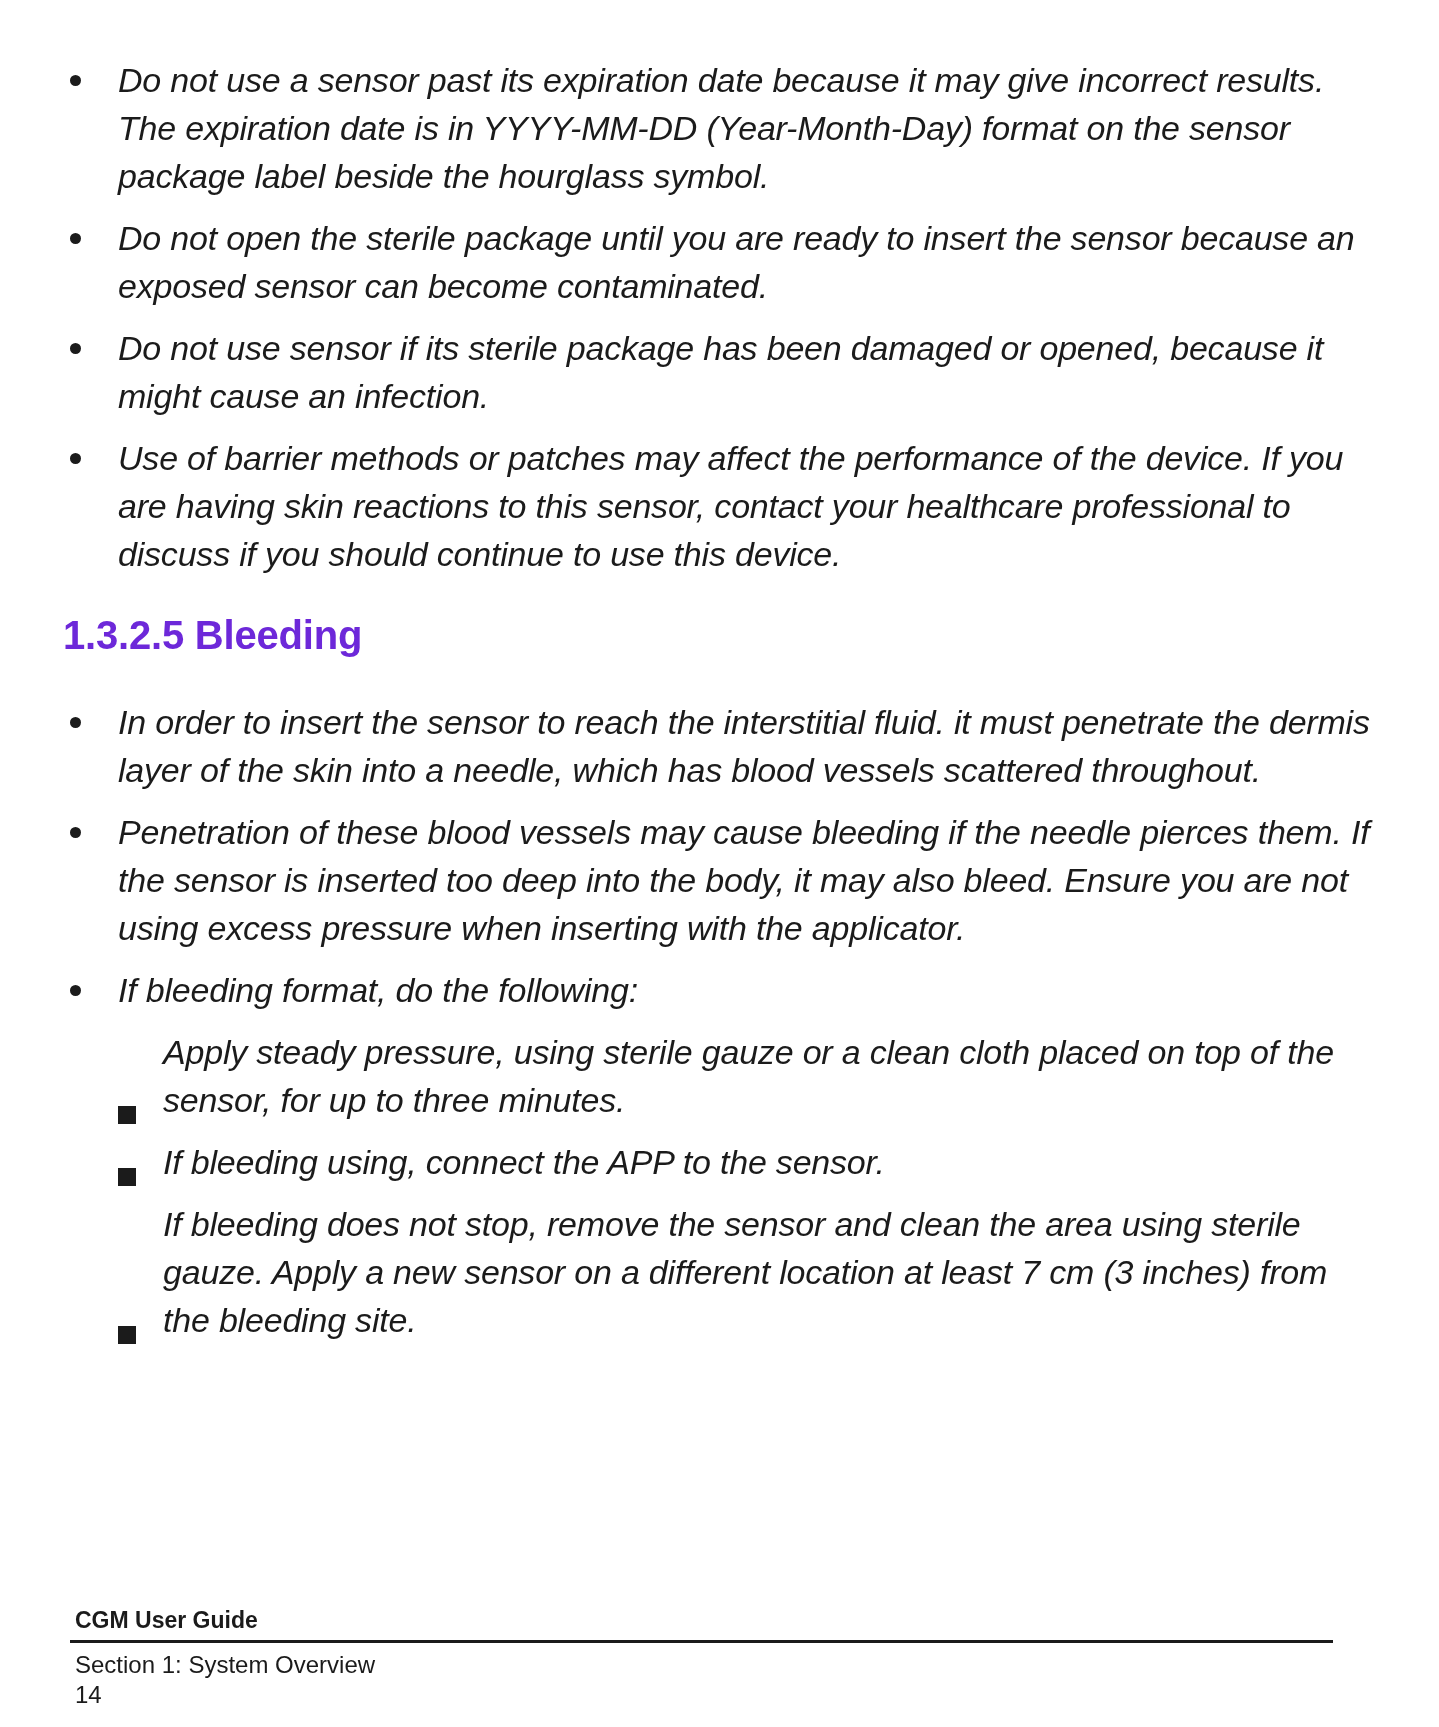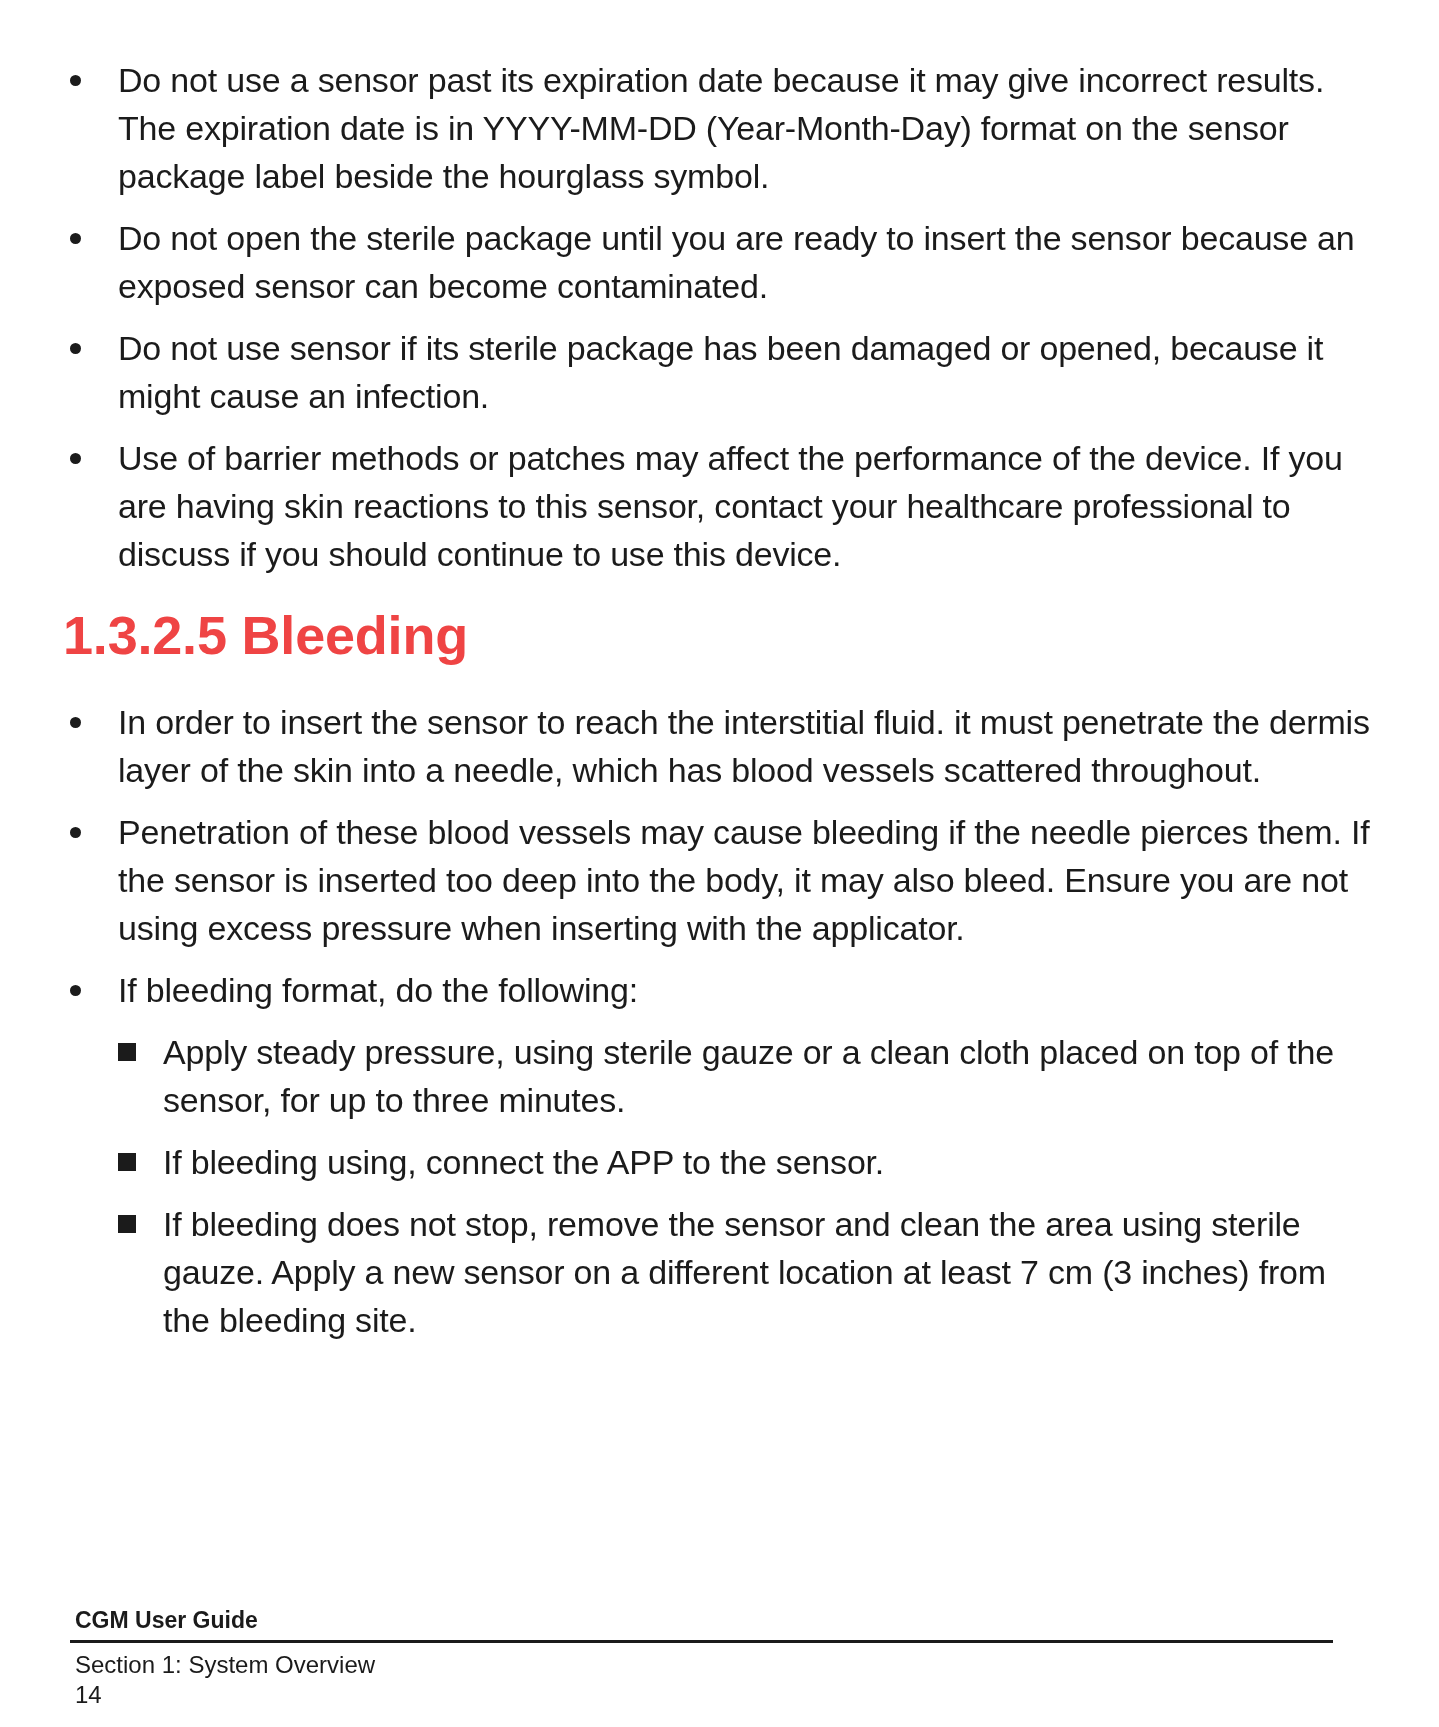--- a/index.html
+++ b/index.html
@@ -18,50 +18,52 @@
     top: 56px;
     width: 1312px;
   }
   ul.main-list {
     list-style: none;
     margin: 0;
     padding: 0;
     font-size: 34px;
     line-height: 48px;
     letter-spacing: -0.2px;
+    font-style: italic;
   }
   li.main-item {
     display: flex;
     margin: 0 0 14px 0;
   }
   .dot {
     flex: 0 0 11px;
     width: 11px;
     height: 11px;
     border-radius: 50%;
     background: #1b1b1b;
     margin: 19px 37px 0 7px;
   }
   .item-body { flex: 1; }
   h2.section-heading {
-    font-size: 54px;
+    font-size: 40px;
     line-height: 54px;
     font-weight: bold;
     letter-spacing: -0.2px;
     margin: 30px 0 36px 0;
-    color: #ef4444;
+    color: #6d28d9;
   }
   ul.sub-list {
     list-style: none;
     margin: 14px 0 0 0;
     padding: 0;
   }
   li.sub-item {
     display: flex;
     margin: 0 0 14px 0;
+    align-items: flex-end;
   }
   li.sub-item:last-child { margin-bottom: 0; }
   .square {
     flex: 0 0 18px;
     width: 18px;
     height: 18px;
     background: #1b1b1b;
     margin: 15px 27px 0 0;
   }
   .page-footer {

